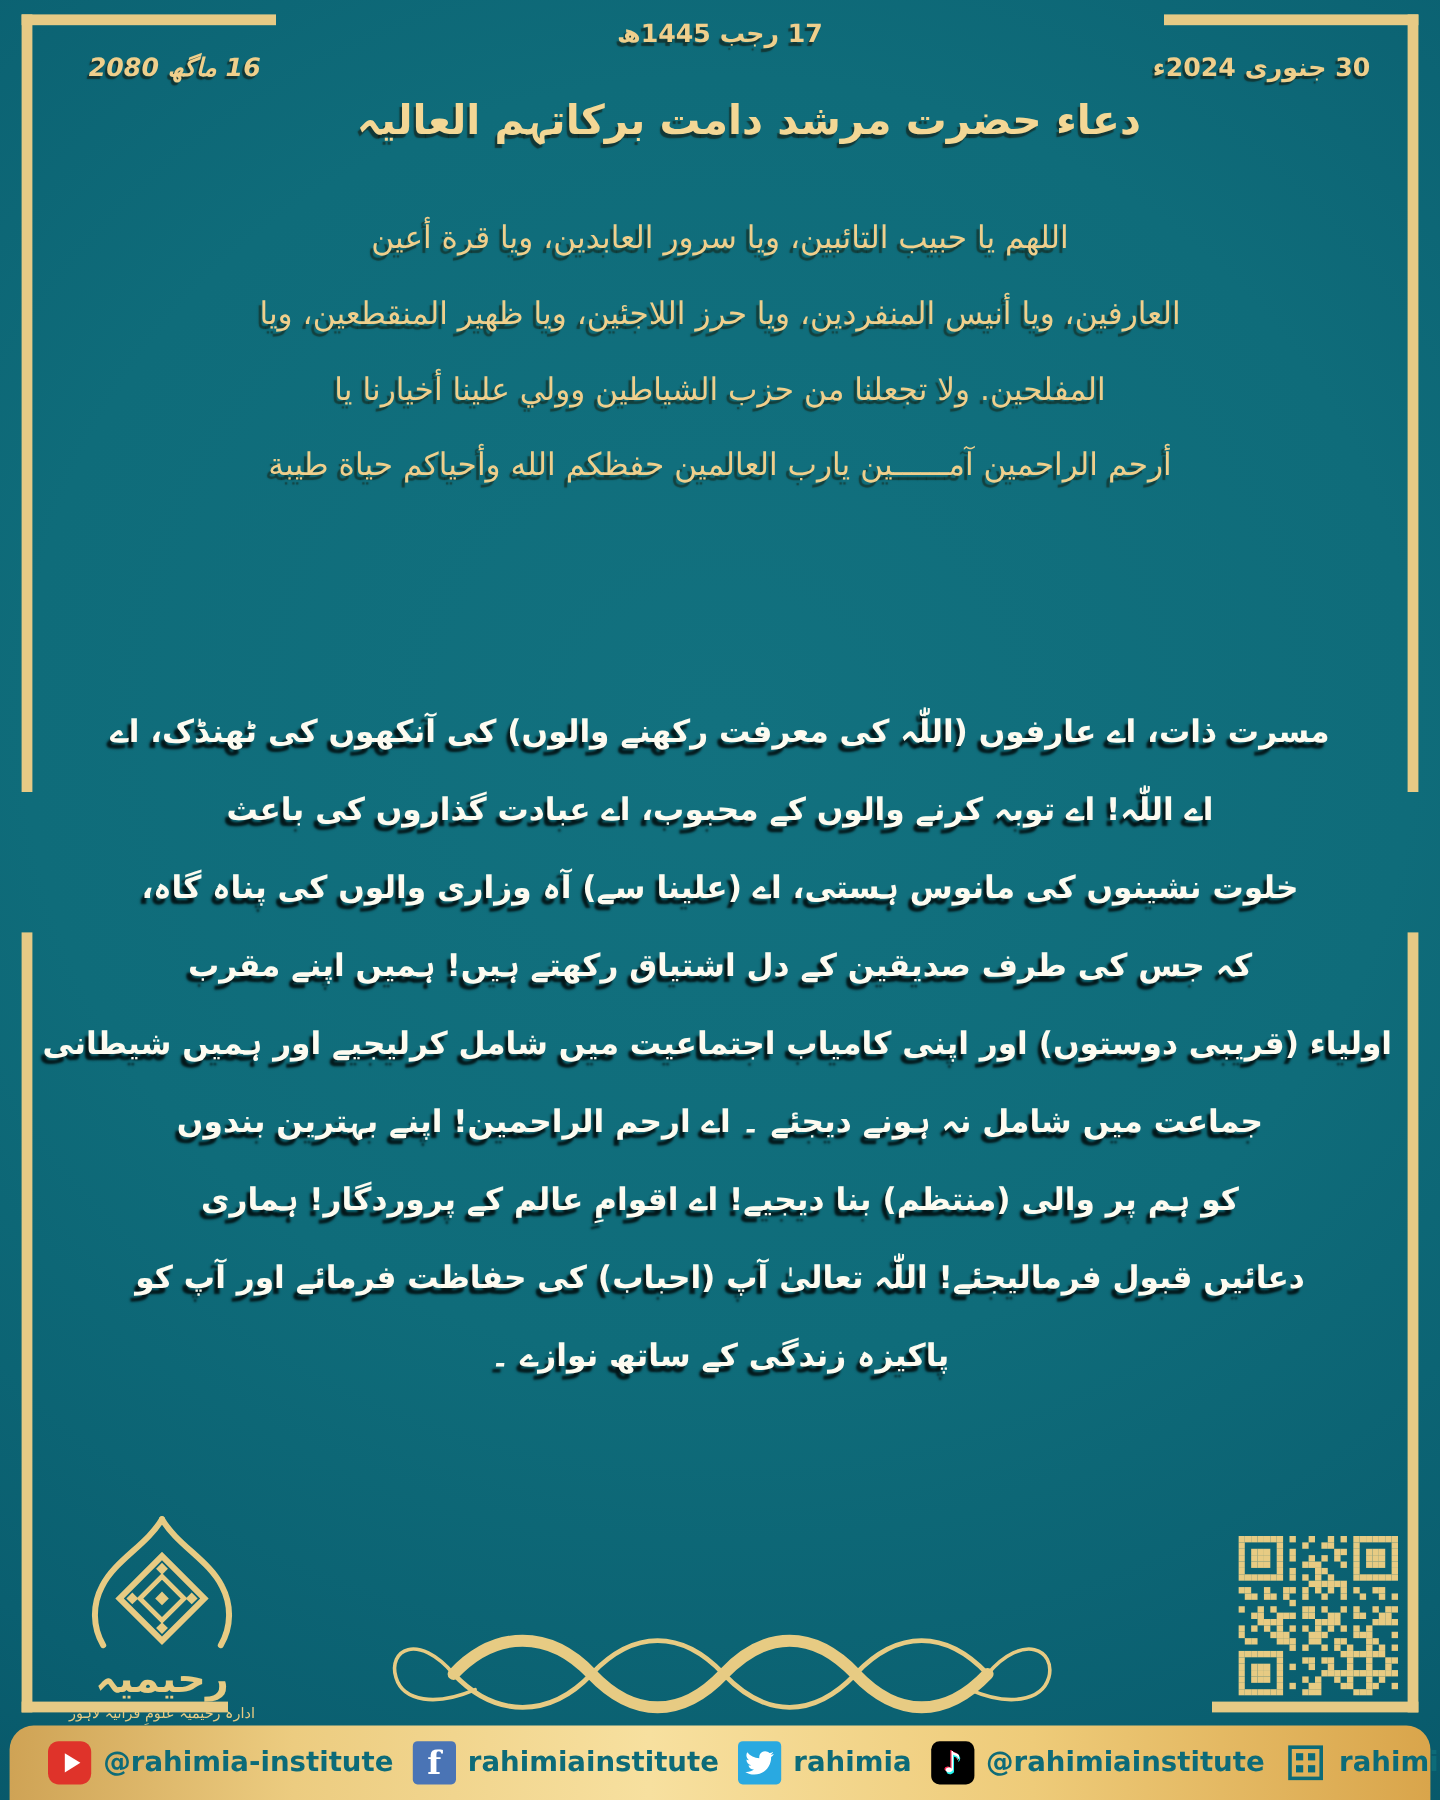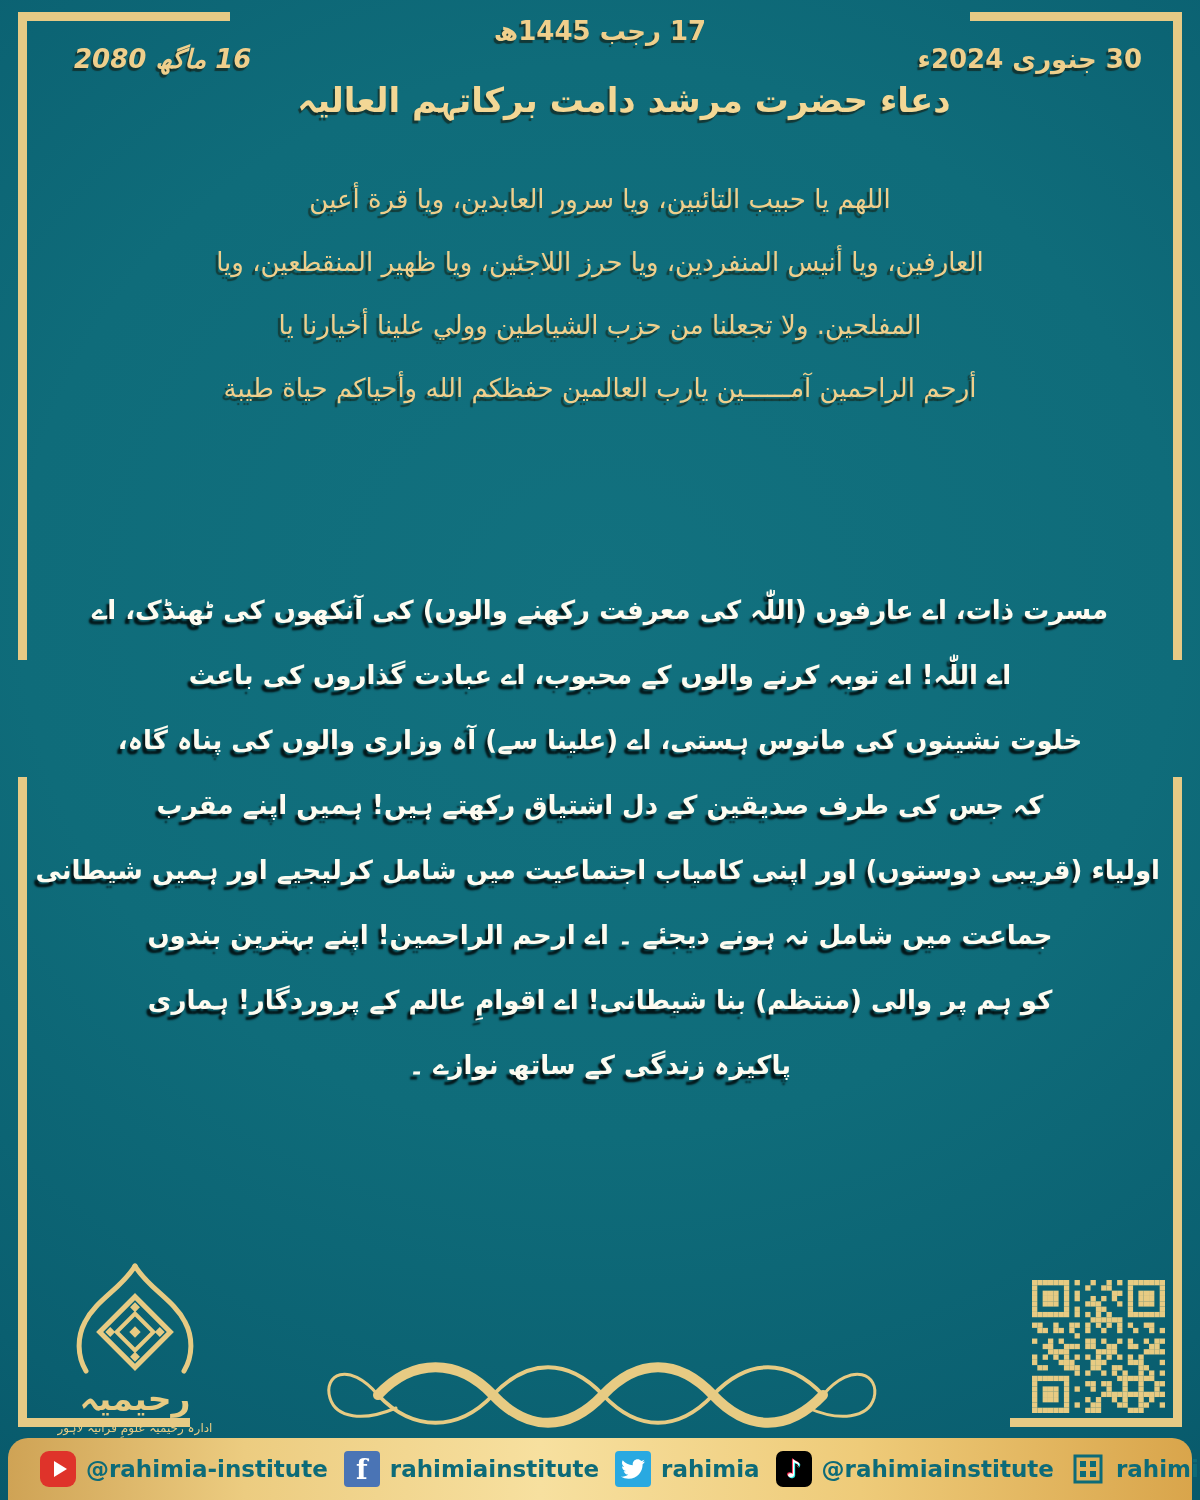--- a/index.html
+++ b/index.html
@@ -14,21 +14,21 @@
   .seg.tr-h{left:970px;top:12px;width:212px;height:9px;}
   .seg.bl-h{left:18px;top:1418px;width:172px;height:9px;}
   .seg.br-h{left:1010px;top:1418px;width:172px;height:9px;}
   .seg.l-v-top{left:18px;top:12px;width:9px;height:648px;}
   .seg.l-v-bot{left:18px;top:777px;width:9px;height:650px;}
   .seg.r-v-top{left:1173px;top:12px;width:9px;height:648px;}
   .seg.r-v-bot{left:1173px;top:777px;width:9px;height:650px;}
 
   
   .gold-text{color:#EFCF8C;text-shadow:-2px 3px 1px rgba(20,22,10,.6);}
-  .date{position:absolute;font-size:26px;font-weight:700;white-space:nowrap;}
+  .date{position:absolute;font-size:21px;font-weight:700;white-space:nowrap;}
   .date-hijri{top:16px;left:0;width:100%;text-align:center;}
   .date-greg{top:44px;right:58px;}
   .date-bik{top:44px;left:74px;font-style:italic;}
   .page-title{position:absolute;top:80px;left:0;width:100%;text-align:center;
     font-size:34px;font-weight:700;color:#F3D795;text-shadow:-2px 3px 1px rgba(20,22,10,.6);padding-left:24px;}
 
   
   .arabic{position:absolute;top:168px;left:50px;width:1100px;text-align:center;direction:rtl;}
   .aline{font-size:26px;font-weight:400;line-height:63px;color:#EFCF8C;
     text-shadow:-3px 4px 1px rgba(22,24,8,.55);white-space:nowrap;}
@@ -87,21 +87,22 @@
     <div class="aline">أرحم الراحمين آمــــــين يارب العالمين حفظكم الله وأحياكم حياة طيبة</div>
   </div>
 
   <div class="urdu" dir="rtl">
     <div class="uline">مسرت ذات، اے عارفوں (اللّٰہ کی معرفت رکھنے والوں) کی آنکھوں کی ٹھنڈک، اے</div>
     <div class="uline">اے اللّٰہ! اے توبہ کرنے والوں کے محبوب، اے عبادت گذاروں کی باعث</div>
     <div class="uline">خلوت نشینوں کی مانوس ہستی، اے (علينا سے) آہ وزاری والوں کی پناہ گاہ،</div>
     <div class="uline">کہ جس کی طرف صدیقین کے دل اشتیاق رکھتے ہیں! ہمیں اپنے مقرب</div>
     <div class="uline">اولیاء (قریبی دوستوں) اور اپنی کامیاب اجتماعیت میں شامل کرلیجیے اور ہمیں شیطانی</div>
     <div class="uline">جماعت میں شامل نہ ہونے دیجئے ۔ اے ارحم الراحمین! اپنے بہترین بندوں</div>
-    <div class="uline">کو ہم پر والی (منتظم) بنا شیطانی! اے اقوامِ عالم کے پروردگار! ہماری</div>
+    <div class="uline">کو ہم پر والی (منتظم) بنا دیجیے! اے اقوامِ عالم کے پروردگار! ہماری</div>
+    <div class="uline">دعائیں قبول فرمالیجئے! اللّٰہ تعالیٰ آپ (احباب) کی حفاظت فرمائے اور آپ کو</div>
     <div class="uline">پاکیزہ زندگی کے ساتھ نوازے ۔</div>
   </div>
 
   <svg class="logo" width="190" height="182" viewBox="0 0 190 182">
     <g stroke="#E7CB83" fill="none" stroke-width="5" stroke-linecap="round">
       <path d="M95 6 C82 28 56 40 45 62 C37 77 37 96 46 111"></path>
       <path d="M95 6 C108 28 134 40 145 62 C153 77 153 96 144 111"></path>
     </g>
     <g transform="rotate(45 95 72)" stroke="#E7CB83" fill="none">
       <rect x="70" y="47" width="50" height="50" stroke-width="5"></rect>

